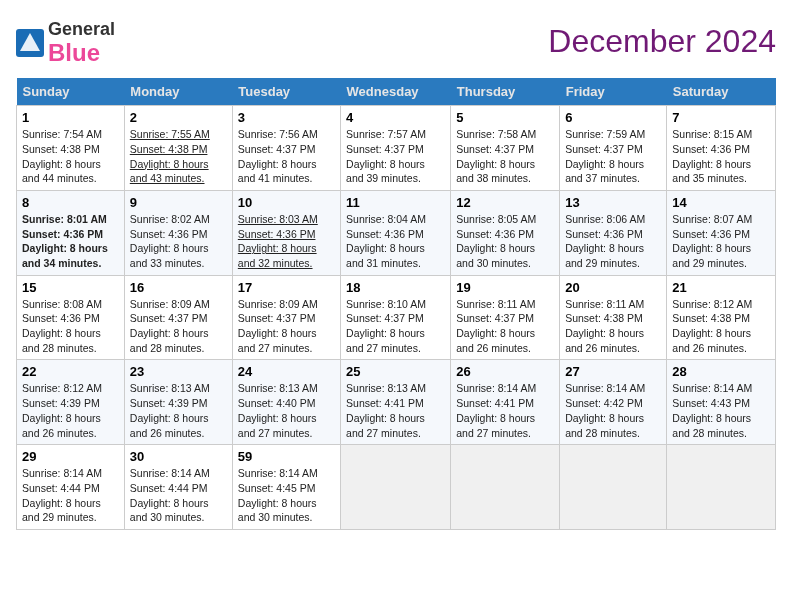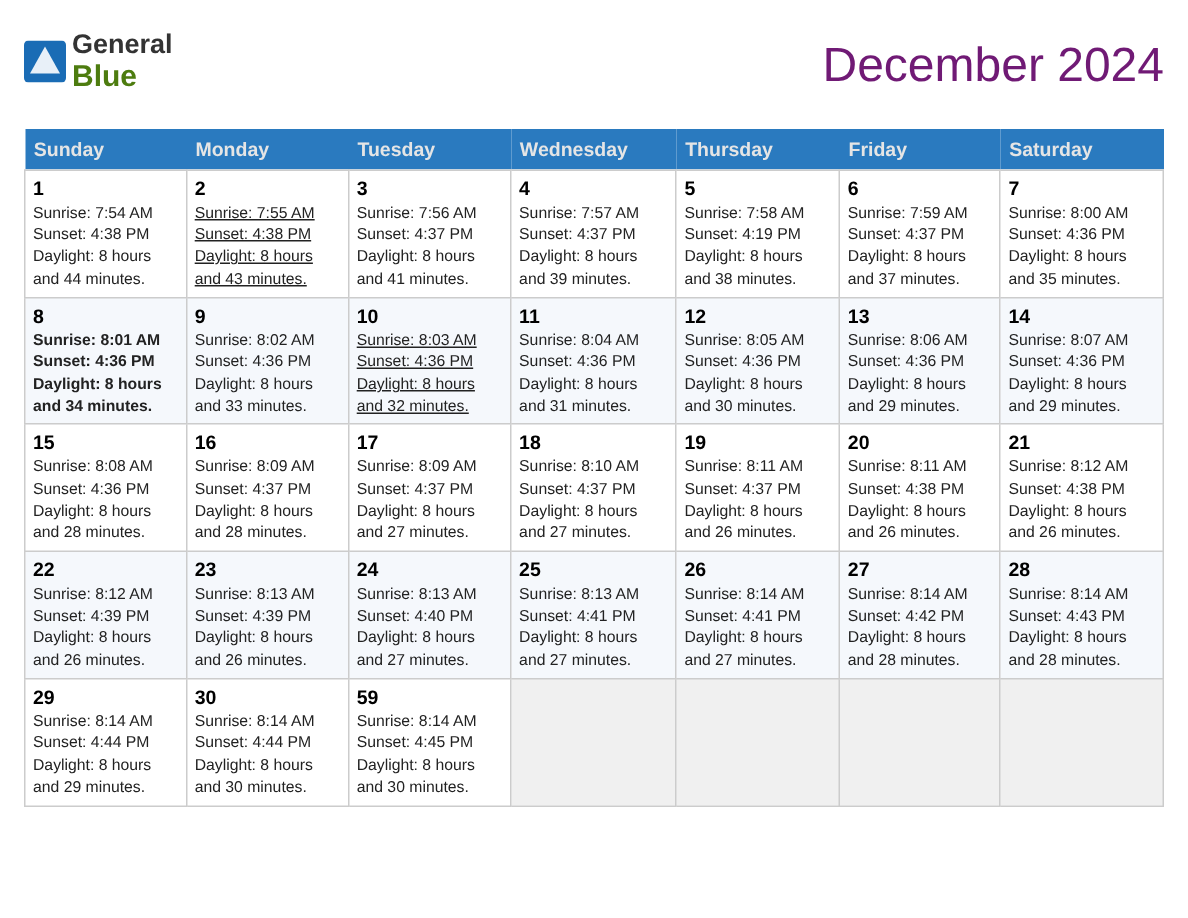--- a/index.html
+++ b/index.html
@@ -6,42 +6,42 @@
     body {
       font-family: Arial, sans-serif;
       background: #fff;
       width: 792px;
       min-height: 612px;
       padding: 16px;
     }
     .header-area {
       display: flex;
       justify-content: space-between;
-      align-items: flex-end;
-      margin-bottom: 24px;
+      align-items: center;
+      margin-bottom: 12px;
     }
     .logo {
       display: flex;
       align-items: center;
       margin-top: 4px;
     }
     .logo-text {
       display: flex;
       flex-direction: column;
       line-height: 1.1;
     }
     .logo-general {
       font-size: 18px;
       font-weight: bold;
       color: #333;
     }
     .logo-blue {
-      font-size: 20px;
+      font-size: 24px;
       font-weight: bold;
-      color: #4d7c0f;
+      color: #ec4899;
     }
     .logo-icon {
       width: 28px;
       height: 28px;
       margin-right: 4px;
     }
     .title-area {
       text-align: right;
     }
     .calendar-title {
@@ -145,32 +145,32 @@
         </td>
         <td>
           <span class="day-number">4</span>
           <div class="day-cell-content" style="white-space: pre-line;">Sunrise: 7:57 AM
 Sunset: 4:37 PM
 Daylight: 8 hours and 39 minutes.</div>
         </td>
         <td>
           <span class="day-number">5</span>
           <div class="day-cell-content" style="white-space: pre-line;">Sunrise: 7:58 AM
-Sunset: 4:19 PM
+Sunset: 4:37 PM
 Daylight: 8 hours and 38 minutes.</div>
         </td>
         <td>
           <span class="day-number">6</span>
           <div class="day-cell-content" style="white-space: pre-line;">Sunrise: 7:59 AM
 Sunset: 4:37 PM
 Daylight: 8 hours and 37 minutes.</div>
         </td>
         <td>
           <span class="day-number">7</span>
-          <div class="day-cell-content" style="white-space: pre-line;">Sunrise: 8:00 AM
+          <div class="day-cell-content" style="white-space: pre-line;">Sunrise: 8:15 AM
 Sunset: 4:36 PM
 Daylight: 8 hours and 35 minutes.</div>
         </td>
       </tr>
       <tr>
         <td>
           <span class="day-number">8</span>
           <div class="day-cell-content" style="white-space: pre-line; font-weight: bold;">Sunrise: 8:01 AM
 Sunset: 4:36 PM
 Daylight: 8 hours and 34 minutes.</div>

